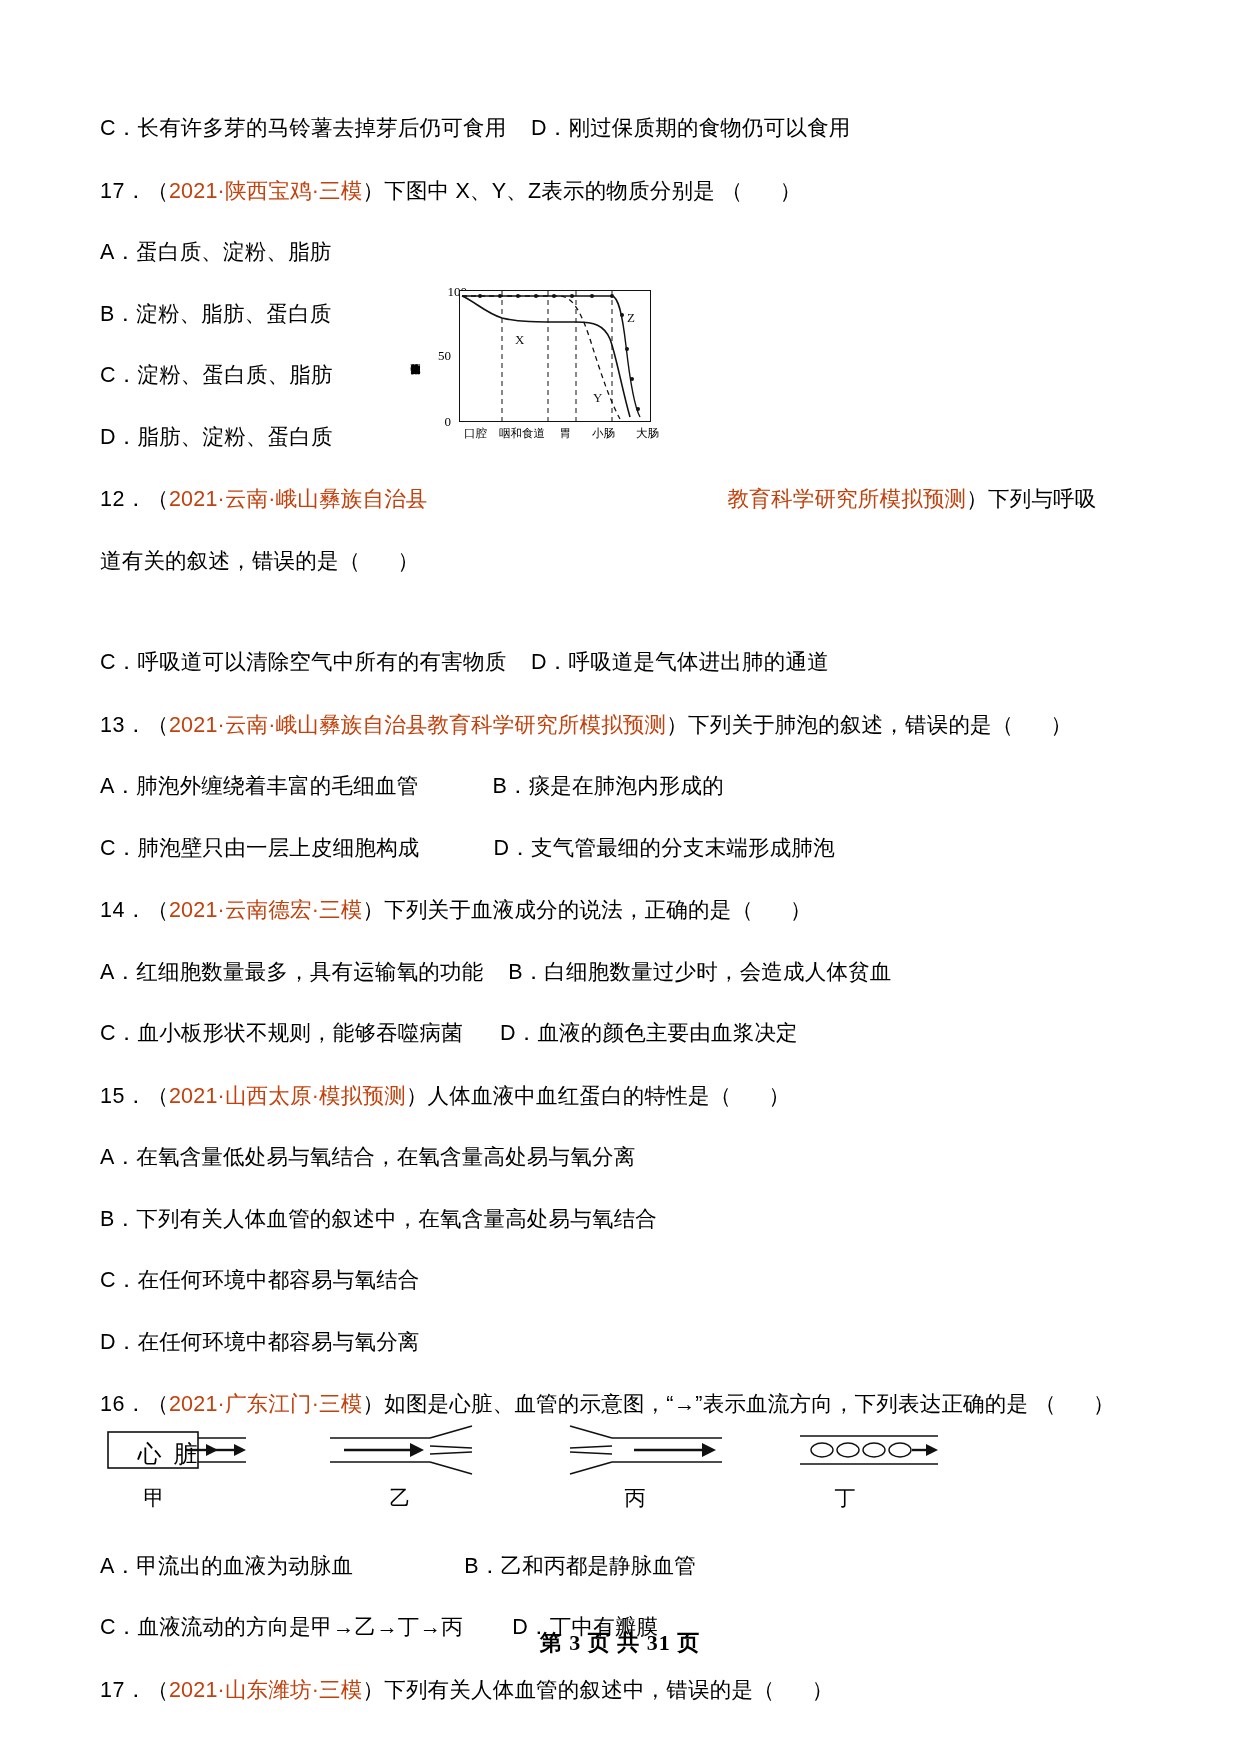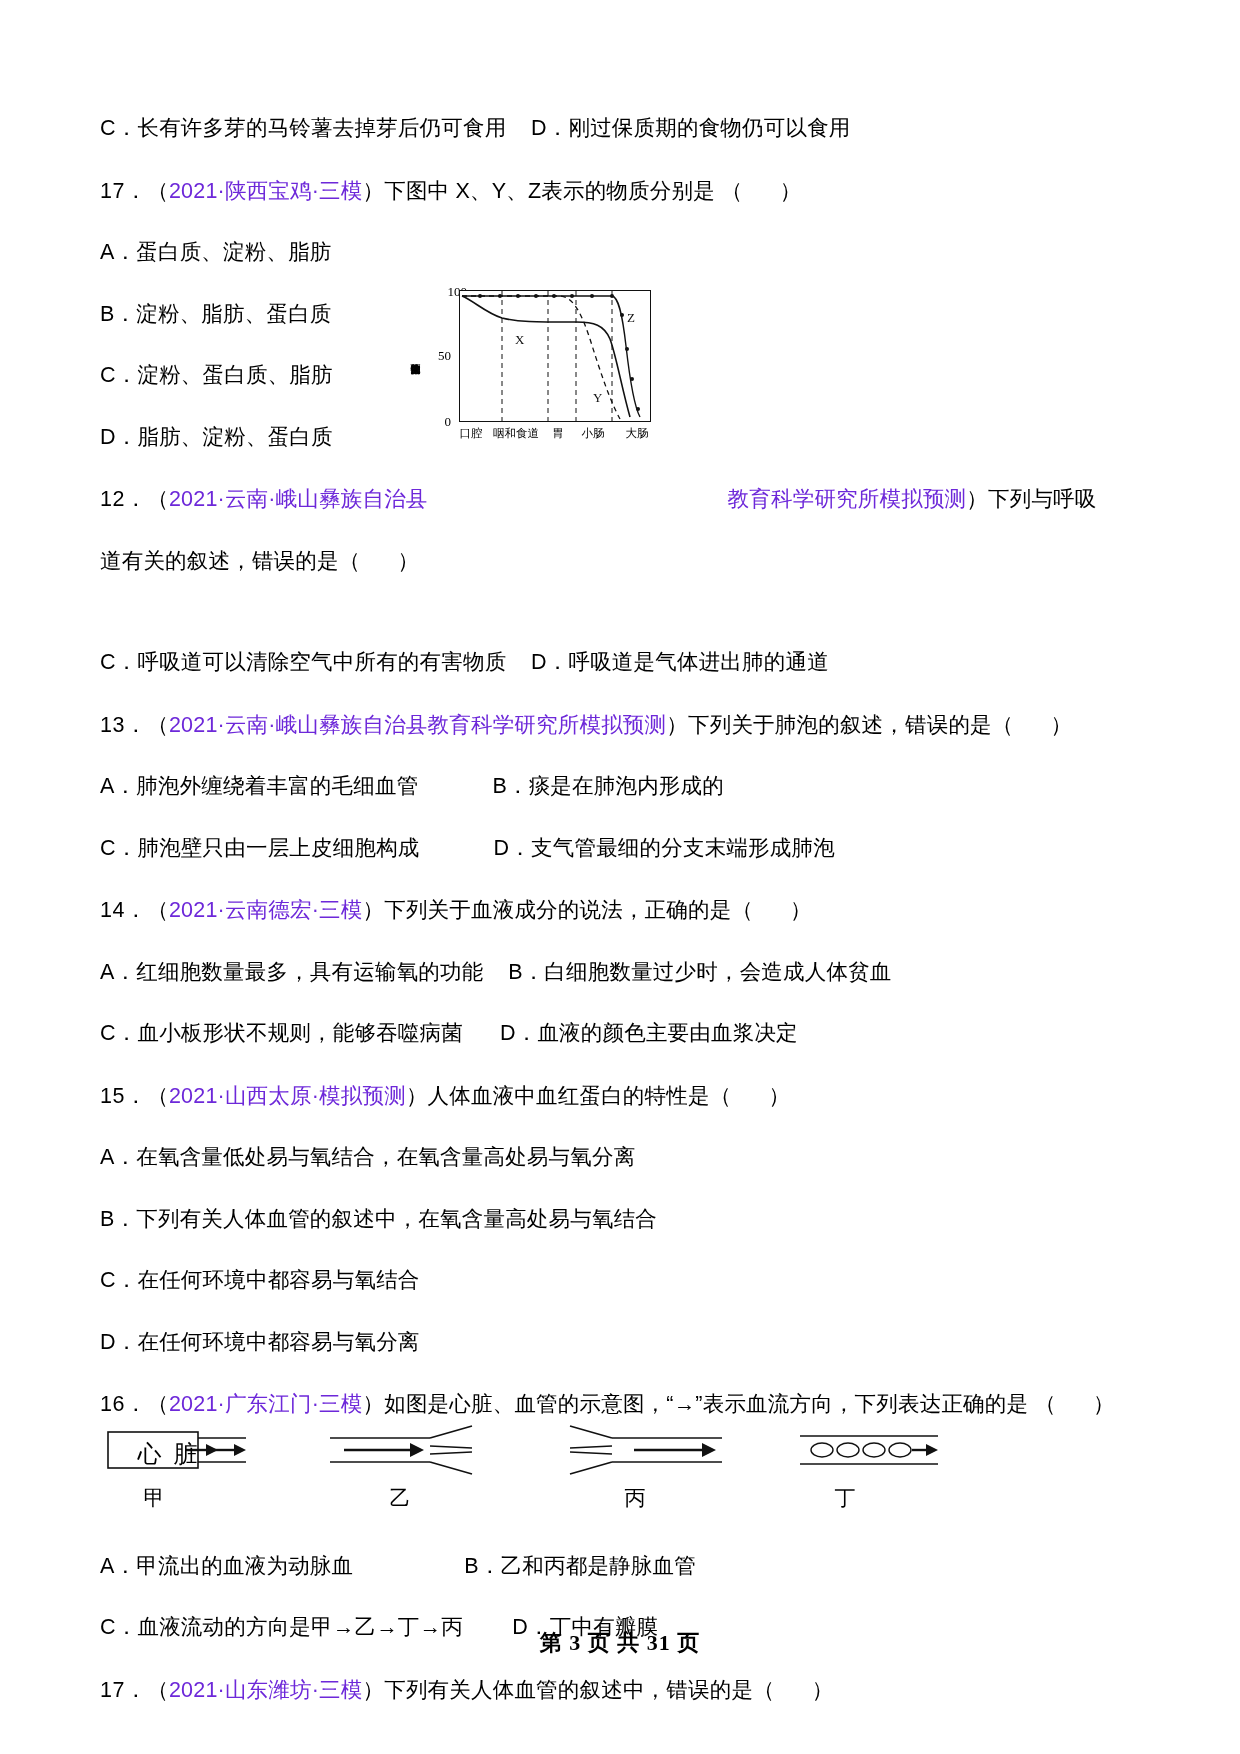--- a/index.html
+++ b/index.html
@@ -19,21 +19,21 @@
   }
   .line{
     font-size:21.5px;
     line-height:1.0;
     letter-spacing:0.2px;
     white-space:pre;
     margin:0;
   }
   .gap-q{height:41px;}
   .gap-o{height:40px;}
-  .red{color:#6d28d9;}
+  .red{color:#c2410c;}
   .qnum{letter-spacing:0.5px;}
 
   
   .chart-wrap{
     position:relative;
     height:172px;
   }
   .chart{
     position:absolute;
     left:305px;
@@ -74,21 +74,21 @@
   }
   .xlabels{
     position:absolute;
     left:50px;
     top:150px;
     width:205px;
     font-size:11.5px;
     letter-spacing:0px;
     white-space:nowrap;
   }
-  .xlabels span{display:inline-block;text-align:center;}
+  .xlabels span{display:inline-block;text-align:right;}
   .marker{
     position:absolute;
     font-family:"Liberation Serif","DejaVu Serif",serif;
     font-size:13px;
     color:#111;
   }
 
   
   .vessel-wrap{
     position:relative;

